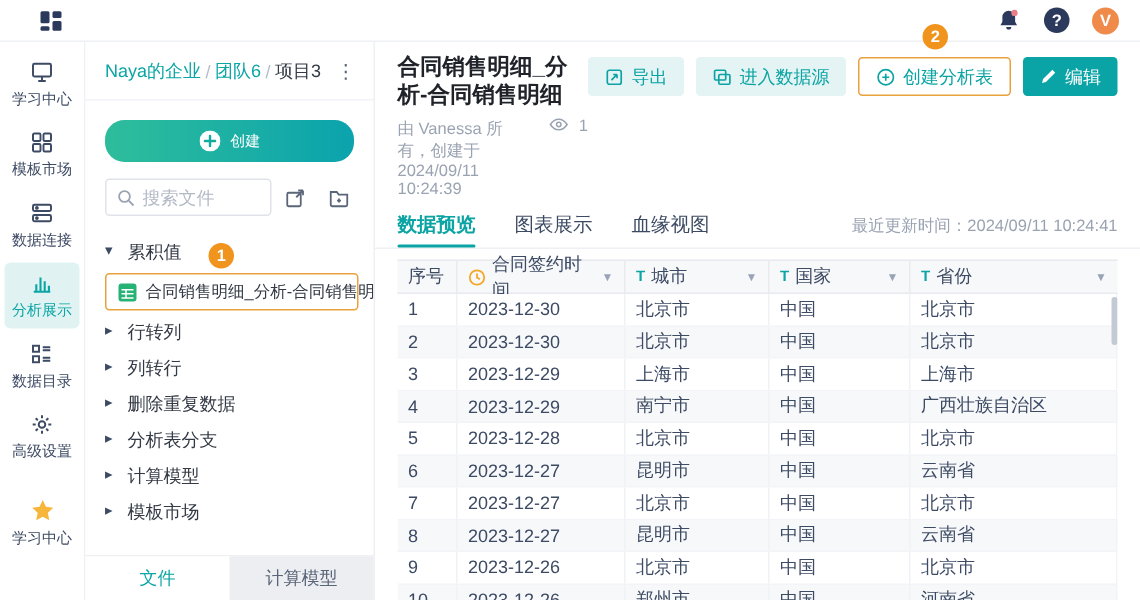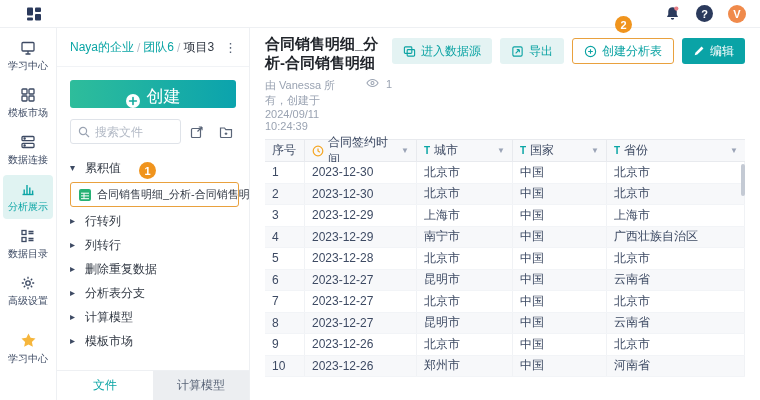--- a/index.html
+++ b/index.html
@@ -30,23 +30,23 @@
   
   .file-panel { width:193px; flex:0 0 193px; border-right:1px solid #eef0f3; display:flex;
     flex-direction:column; background:#fff; }
   .fp-head { display:flex; align-items:center; padding:11px 8px 10px 13px; font-size:12px;
     border-bottom:1px solid #f1f3f6; }
   .crumb-link { color:#0ba5a5; cursor:pointer; }
   .crumb-sep { color:#b6bdc9; margin:0 3px; }
   .crumb-cur { color:#333a45; }
   .kebab { margin-left:auto; color:#5a6578; font-size:13px; cursor:pointer; line-height:1;
     letter-spacing:0; padding:0 4px; }
-  .create-btn { margin:13px 13px 0; height:28px; border-radius:3px; border:none; cursor:pointer;
-    background:linear-gradient(90deg,#2ebd9b,#0ba3ad); color:#fff; font-size:17px;
-    display:flex; align-items:flex-end; justify-content:center; gap:7px;
+  .create-btn { margin:13px 13px 0; height:28px; border-radius:13px; border:none; cursor:pointer;
+    background:linear-gradient(90deg,#2ebd9b,#0ba3ad); color:#fff; font-size:10px;
+    display:flex; align-items:center; justify-content:center; gap:7px;
     font-family:inherit; }
   .search-row { display:flex; align-items:center; margin:11px 10px 0 13px; gap:3px; }
   .search-box { flex:1; height:25px; border:1px solid #dfe3e9; border-radius:3px; display:flex;
     align-items:center; padding:0 7px; gap:5px; background:#fff; }
   .search-box input { border:none; outline:none; width:70px; font-size:12px; color:#3b82f6;
     font-family:inherit; }
   .search-box input::placeholder { color:#b3bac6; }
   .icon-btn { width:26px; height:25px; display:flex; align-items:center; justify-content:center;
     color:#5a6578; cursor:pointer; border-radius:3px; }
   .tree { flex:1; padding:12px 6px 0 13px; font-size:12px; color:#333a45; overflow:hidden; }
@@ -301,34 +301,34 @@
                   <circle cx="7" cy="5" r="1.6"></circle>
                 </svg>
             </span>
             <span class="vc">1</span>
           </div>
         </div>
         <div class="m-buttons">
           <button class="btn soft">
             <span style="display:flex;">
               <svg width="13" height="13" viewBox="0 0 14 14" fill="none" stroke="currentColor" stroke-width="1.2">
-                  <rect x="1.5" y="2" width="8" height="7" rx="1"></rect>
-                  <rect x="4.5" y="5" width="8" height="7" rx="1"></rect>
-                </svg>
-            </span>
-            <span>进入数据源</span>
+                  <rect x="2" y="2" width="10" height="10" rx="1.5"></rect>
+                  <path d="M5 9l4-4M9 5H6.2M9 5v2.8"></path>
+                </svg>
+            </span>
+            <span>导出</span>
           </button>
           <button class="btn soft">
             <span style="display:flex;">
               <svg width="13" height="13" viewBox="0 0 14 14" fill="none" stroke="currentColor" stroke-width="1.2">
-                  <rect x="2" y="2" width="10" height="10" rx="1.5"></rect>
-                  <path d="M5 9l4-4M9 5H6.2M9 5v2.8"></path>
-                </svg>
-            </span>
-            <span>导出</span>
+                  <rect x="1.5" y="2" width="8" height="7" rx="1"></rect>
+                  <rect x="4.5" y="5" width="8" height="7" rx="1"></rect>
+                </svg>
+            </span>
+            <span>进入数据源</span>
           </button>
           <button class="btn outline-orange">
             <span class="ann-badge badge-2">2</span>
             <span style="display:flex;">
               <svg width="13" height="13" viewBox="0 0 14 14" fill="none" stroke="currentColor" stroke-width="1.2">
                   <circle cx="7" cy="7" r="5.5"></circle>
                   <path d="M7 4.5v5M4.5 7h5"></path>
                 </svg>
             </span>
             <span>创建分析表</span>
@@ -337,20 +337,24 @@
             <span style="display:flex;">
               <svg width="12" height="12" viewBox="0 0 14 14" fill="#fff">
                   <path d="M2 12l.8-3L10 1.8 12.2 4 5 11.2z"></path>
                 </svg>
             </span>
             <span>编辑</span>
           </button>
         </div>
       </div>
 
+      <div class="m-tabs">
+        <div style="display:contents;"><div class="m-tab active">数据预览</div><div class="m-tab">图表展示</div><div class="m-tab">血缘视图</div></div>
+        <span class="last-update">最近更新时间：2024/09/11 10:24:41</span>
+      </div>
 
       <div class="table-wrap">
         <div class="thead">
             <div class="th c0">
               <span>序号</span>
             </div>
             <div class="th c1">
               <span style="display:flex;">
                 <svg width="12" height="12" viewBox="0 0 12 12" fill="none" stroke="#f5a623" stroke-width="1.2">
                   <circle cx="6" cy="6" r="4.8"></circle>

